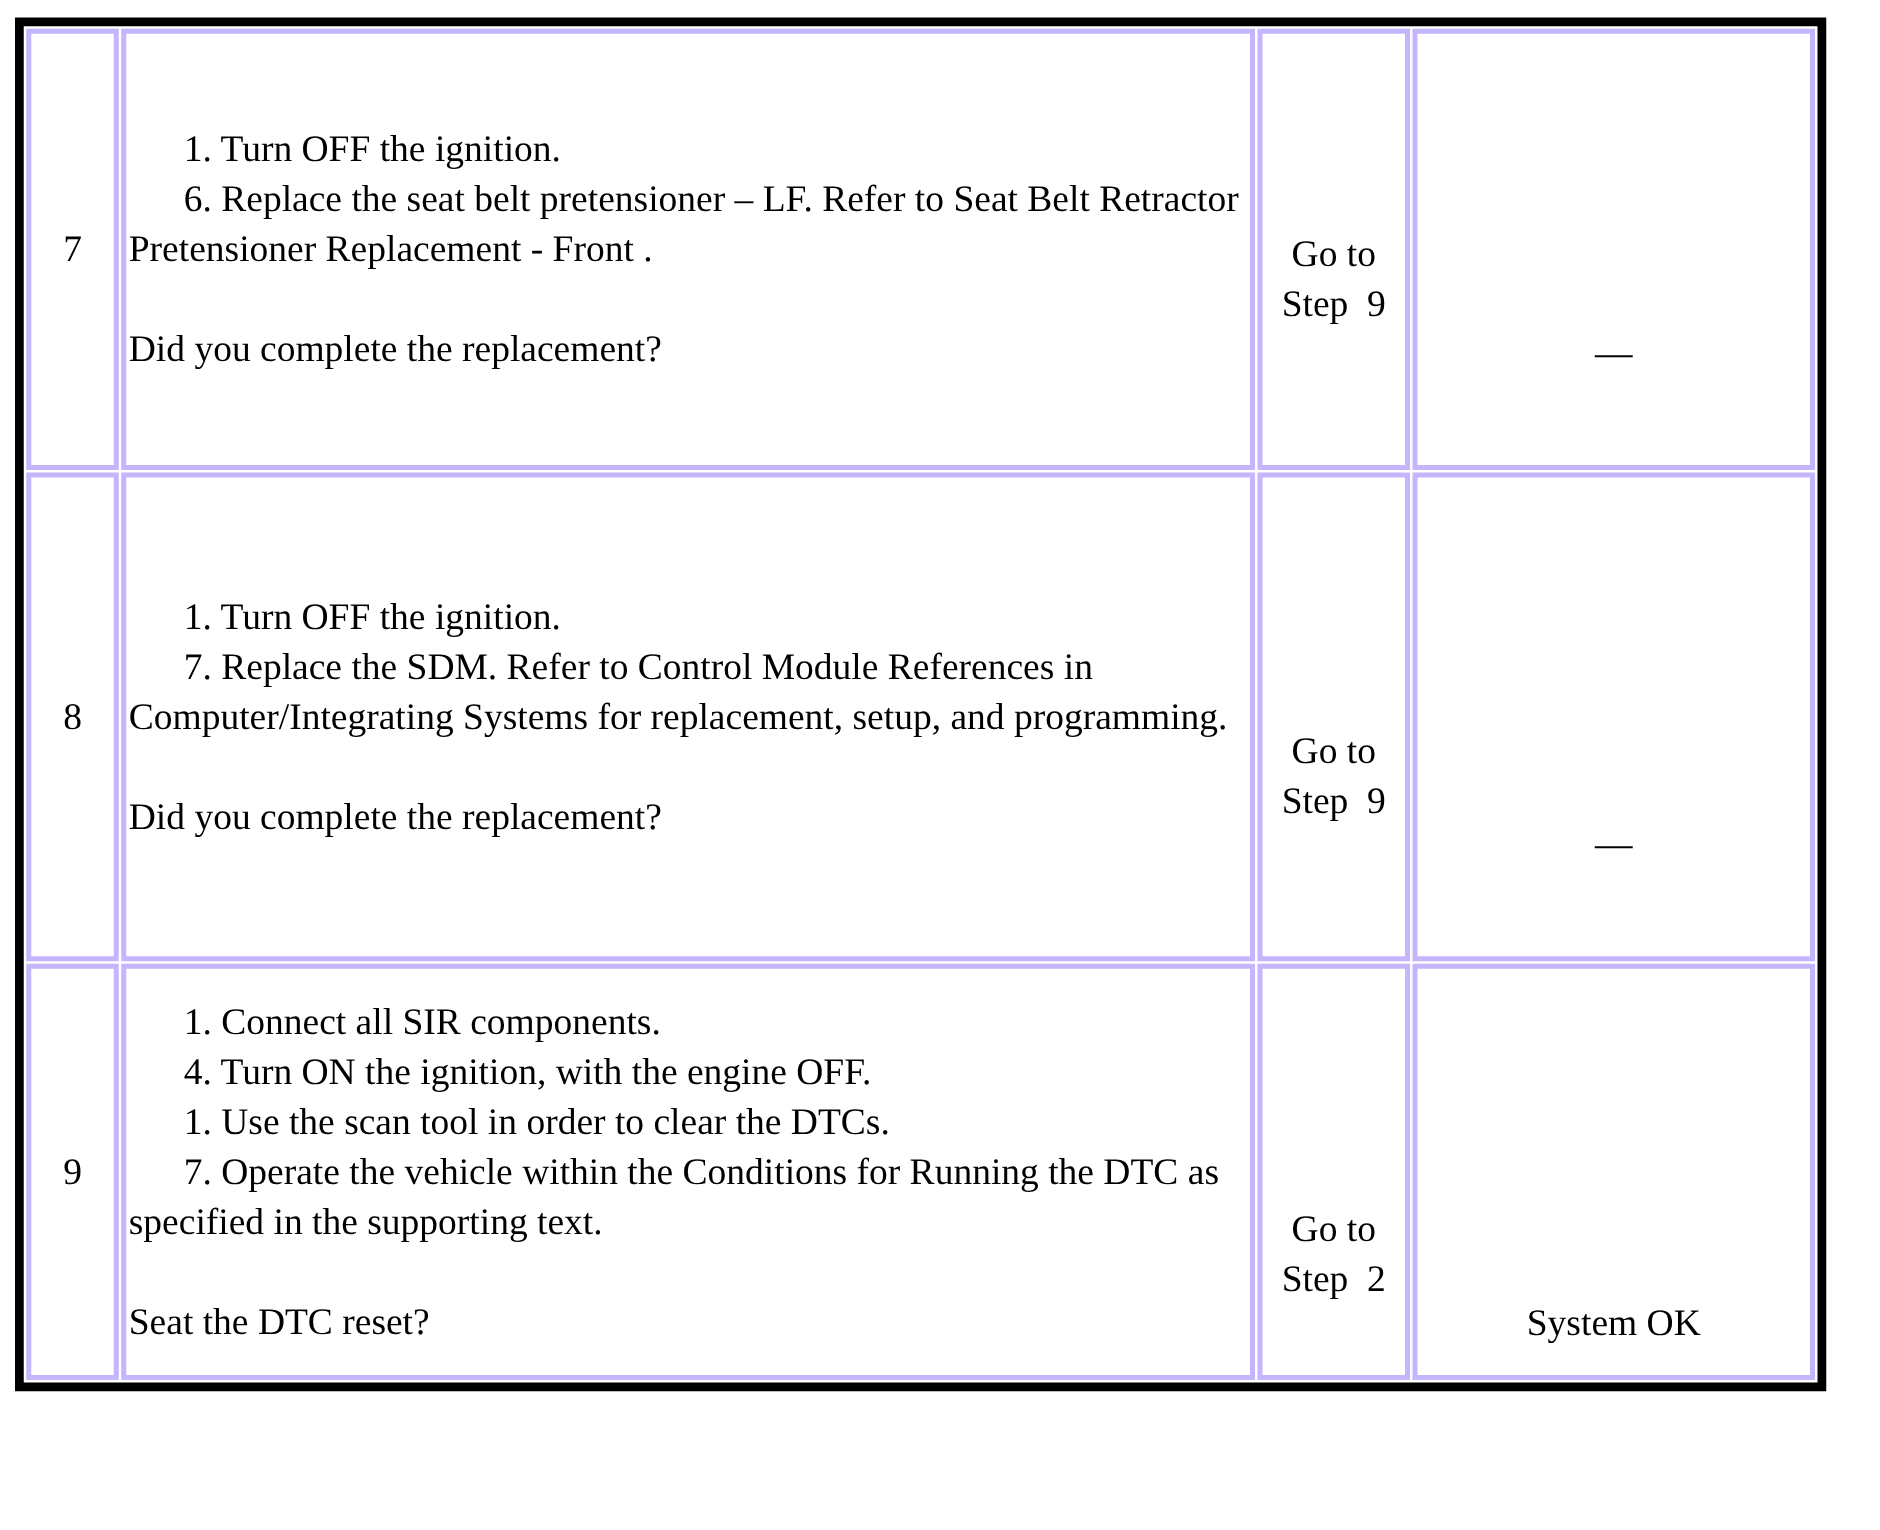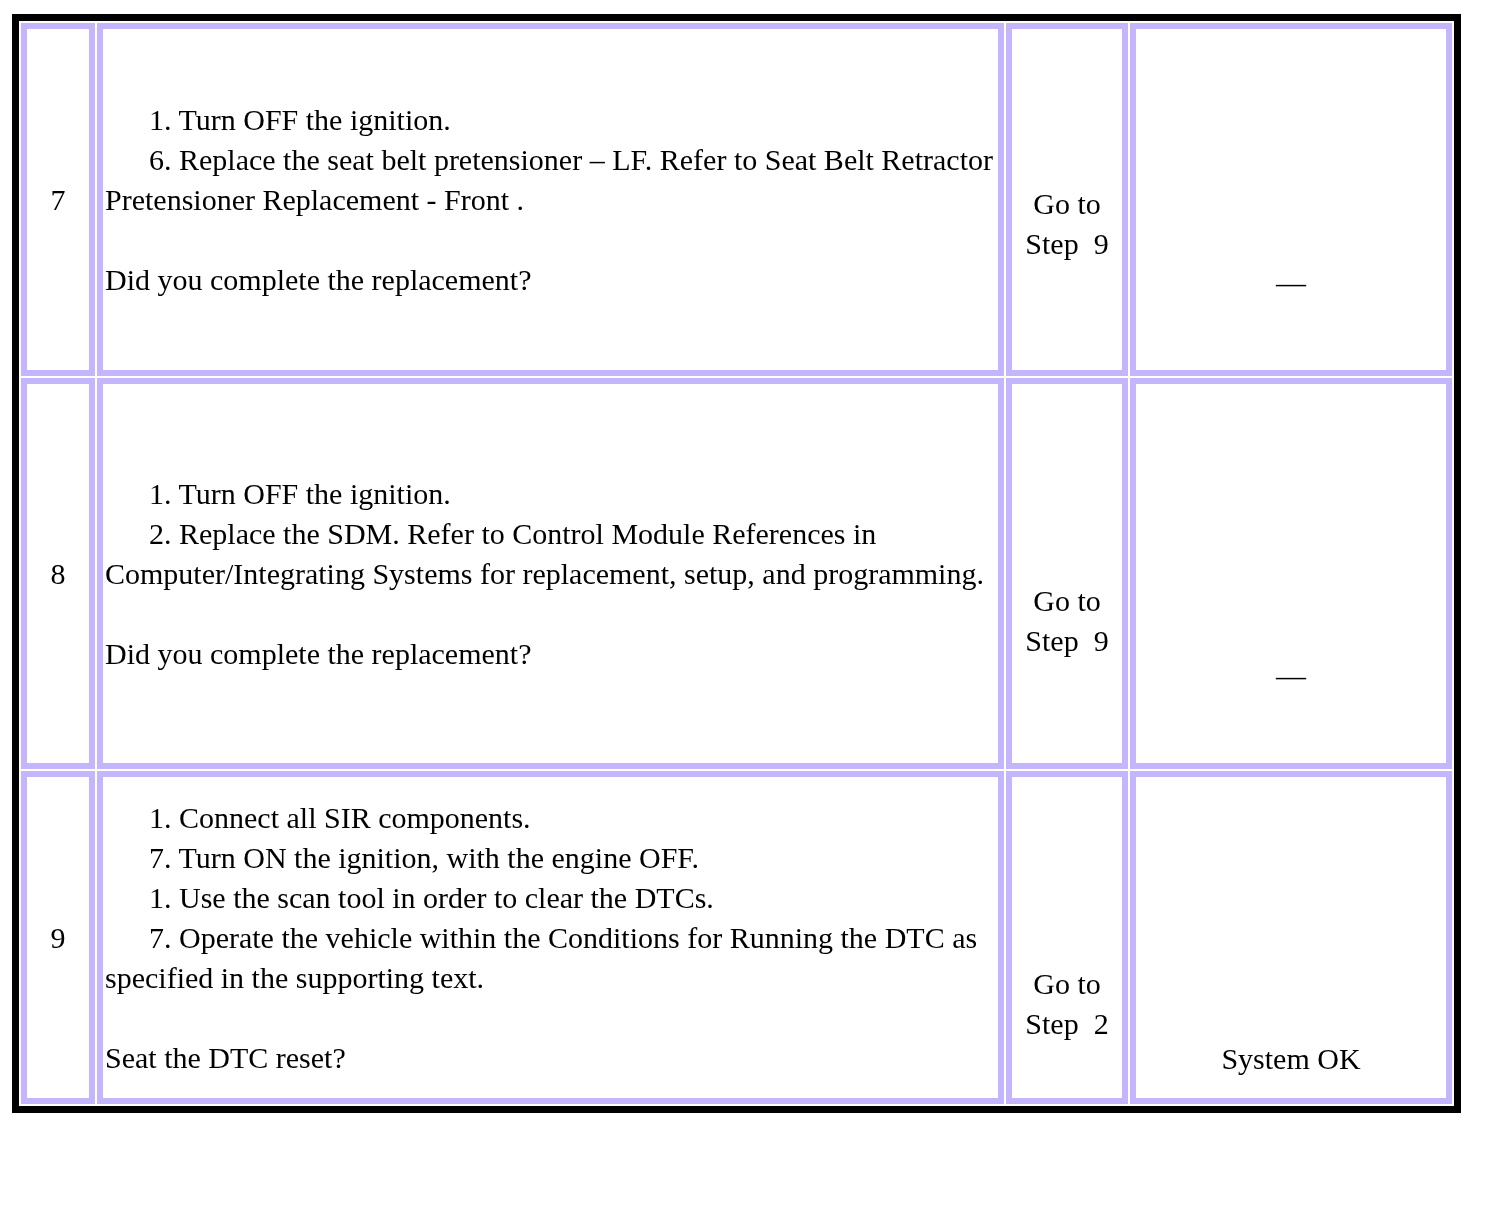--- a/index.html
+++ b/index.html
@@ -15,21 +15,21 @@
   }
   table.diag {
     border-collapse: separate;
     border-spacing: 2px;
     border: 7px solid #000000;
     table-layout: fixed;
     width: 1449px;
     background: #ffffff;
   }
   td {
-    border: 6px solid #c4b5fd;
+    border: 4px solid #c4b5fd;
     box-sizing: border-box;
     vertical-align: middle;
     padding: 0;
     font-size: 30px;
     line-height: 40px;
     color: #000000;
     background: #ffffff;
     overflow: hidden;
   }
   tr.r0 td { height: 353px; }
@@ -83,40 +83,40 @@
       <div class="no-inner">—</div>
     </td>
   </tr>
         <tr class="r1">
     <td class="step-cell">
       <div>8</div>
     </td>
     <td class="action-cell">
       <div>
               <p class="action-item">1. Turn OFF the ignition.</p>
-              <p class="action-item">2. Replace the SDM. Refer to Control Module References in Computer/Integrating Systems for replacement, setup, and programming.</p>
+              <p class="action-item">7. Replace the SDM. Refer to Control Module References in Computer/Integrating Systems for replacement, setup, and programming.</p>
             </div>
       <p class="question">Did you complete the replacement?</p>
     </td>
     <td class="yes-cell">
       <div class="yes-inner">Go to
 Step  9</div>
     </td>
     <td class="no-cell">
       <div class="no-inner">—</div>
     </td>
   </tr>
         <tr class="r2">
     <td class="step-cell">
       <div>9</div>
     </td>
     <td class="action-cell">
       <div>
               <p class="action-item">1. Connect all SIR components.</p>
-              <p class="action-item">7. Turn ON the ignition, with the engine OFF.</p>
+              <p class="action-item">4. Turn ON the ignition, with the engine OFF.</p>
               <p class="action-item">1. Use the scan tool in order to clear the DTCs.</p>
               <p class="action-item">7. Operate the vehicle within the Conditions for Running the DTC as specified in the supporting text.</p>
             </div>
       <p class="question">Seat the DTC reset?</p>
     </td>
     <td class="yes-cell">
       <div class="yes-inner">Go to
 Step  2</div>
     </td>
     <td class="no-cell">

